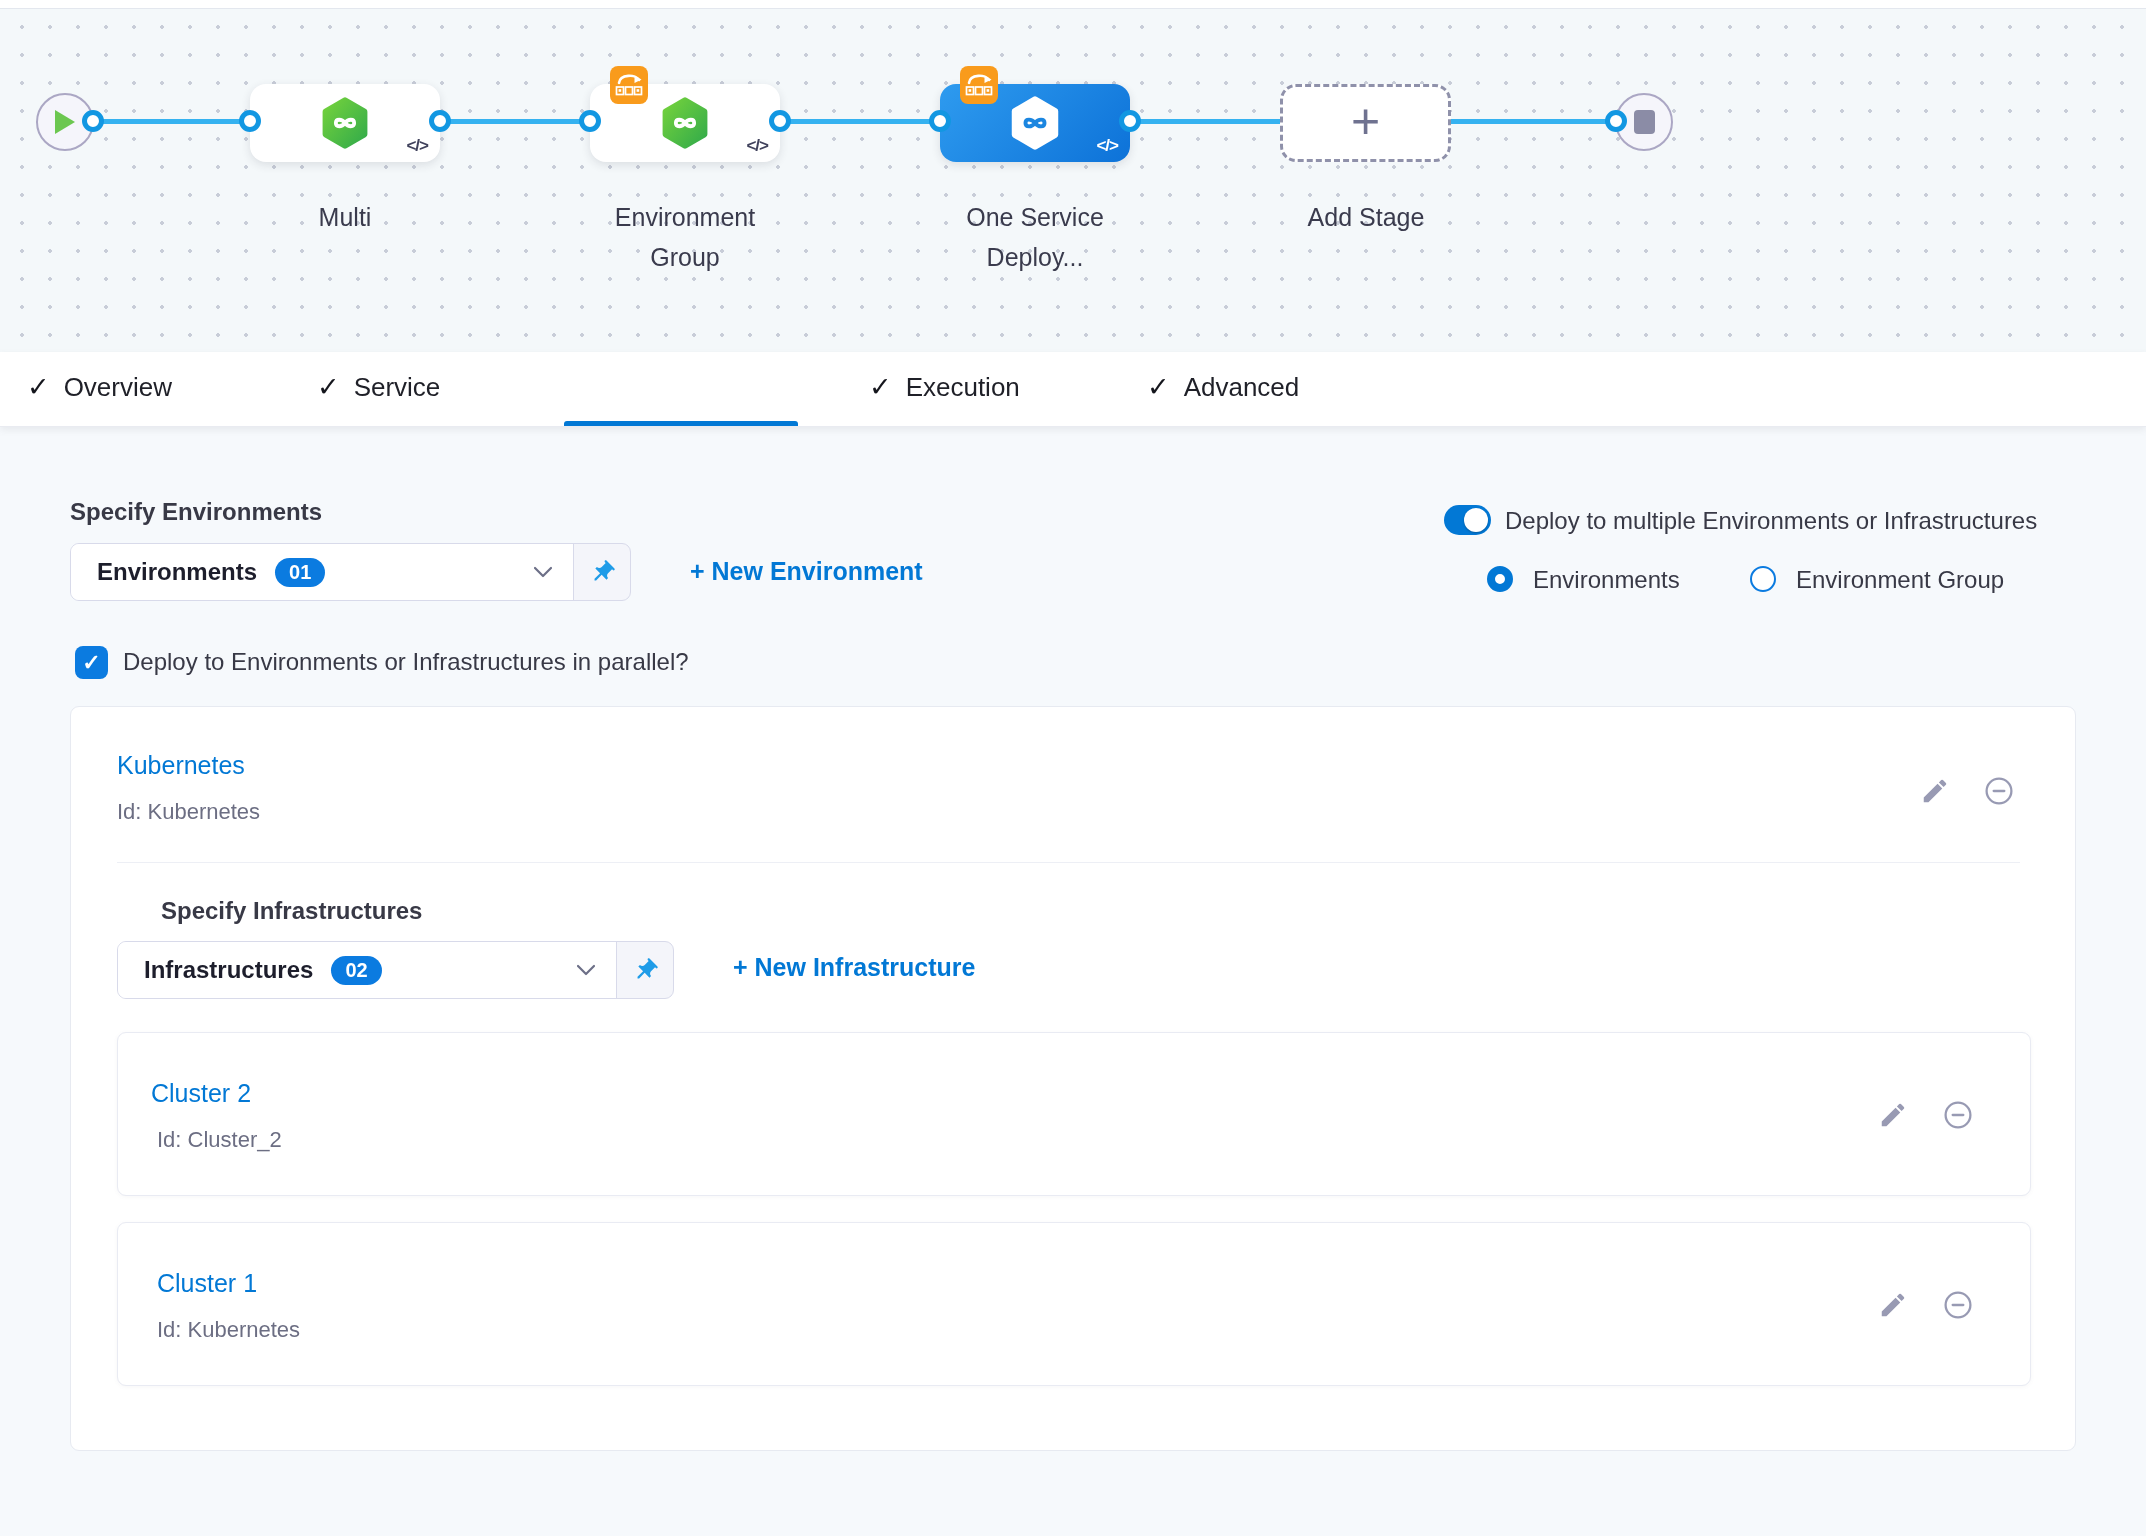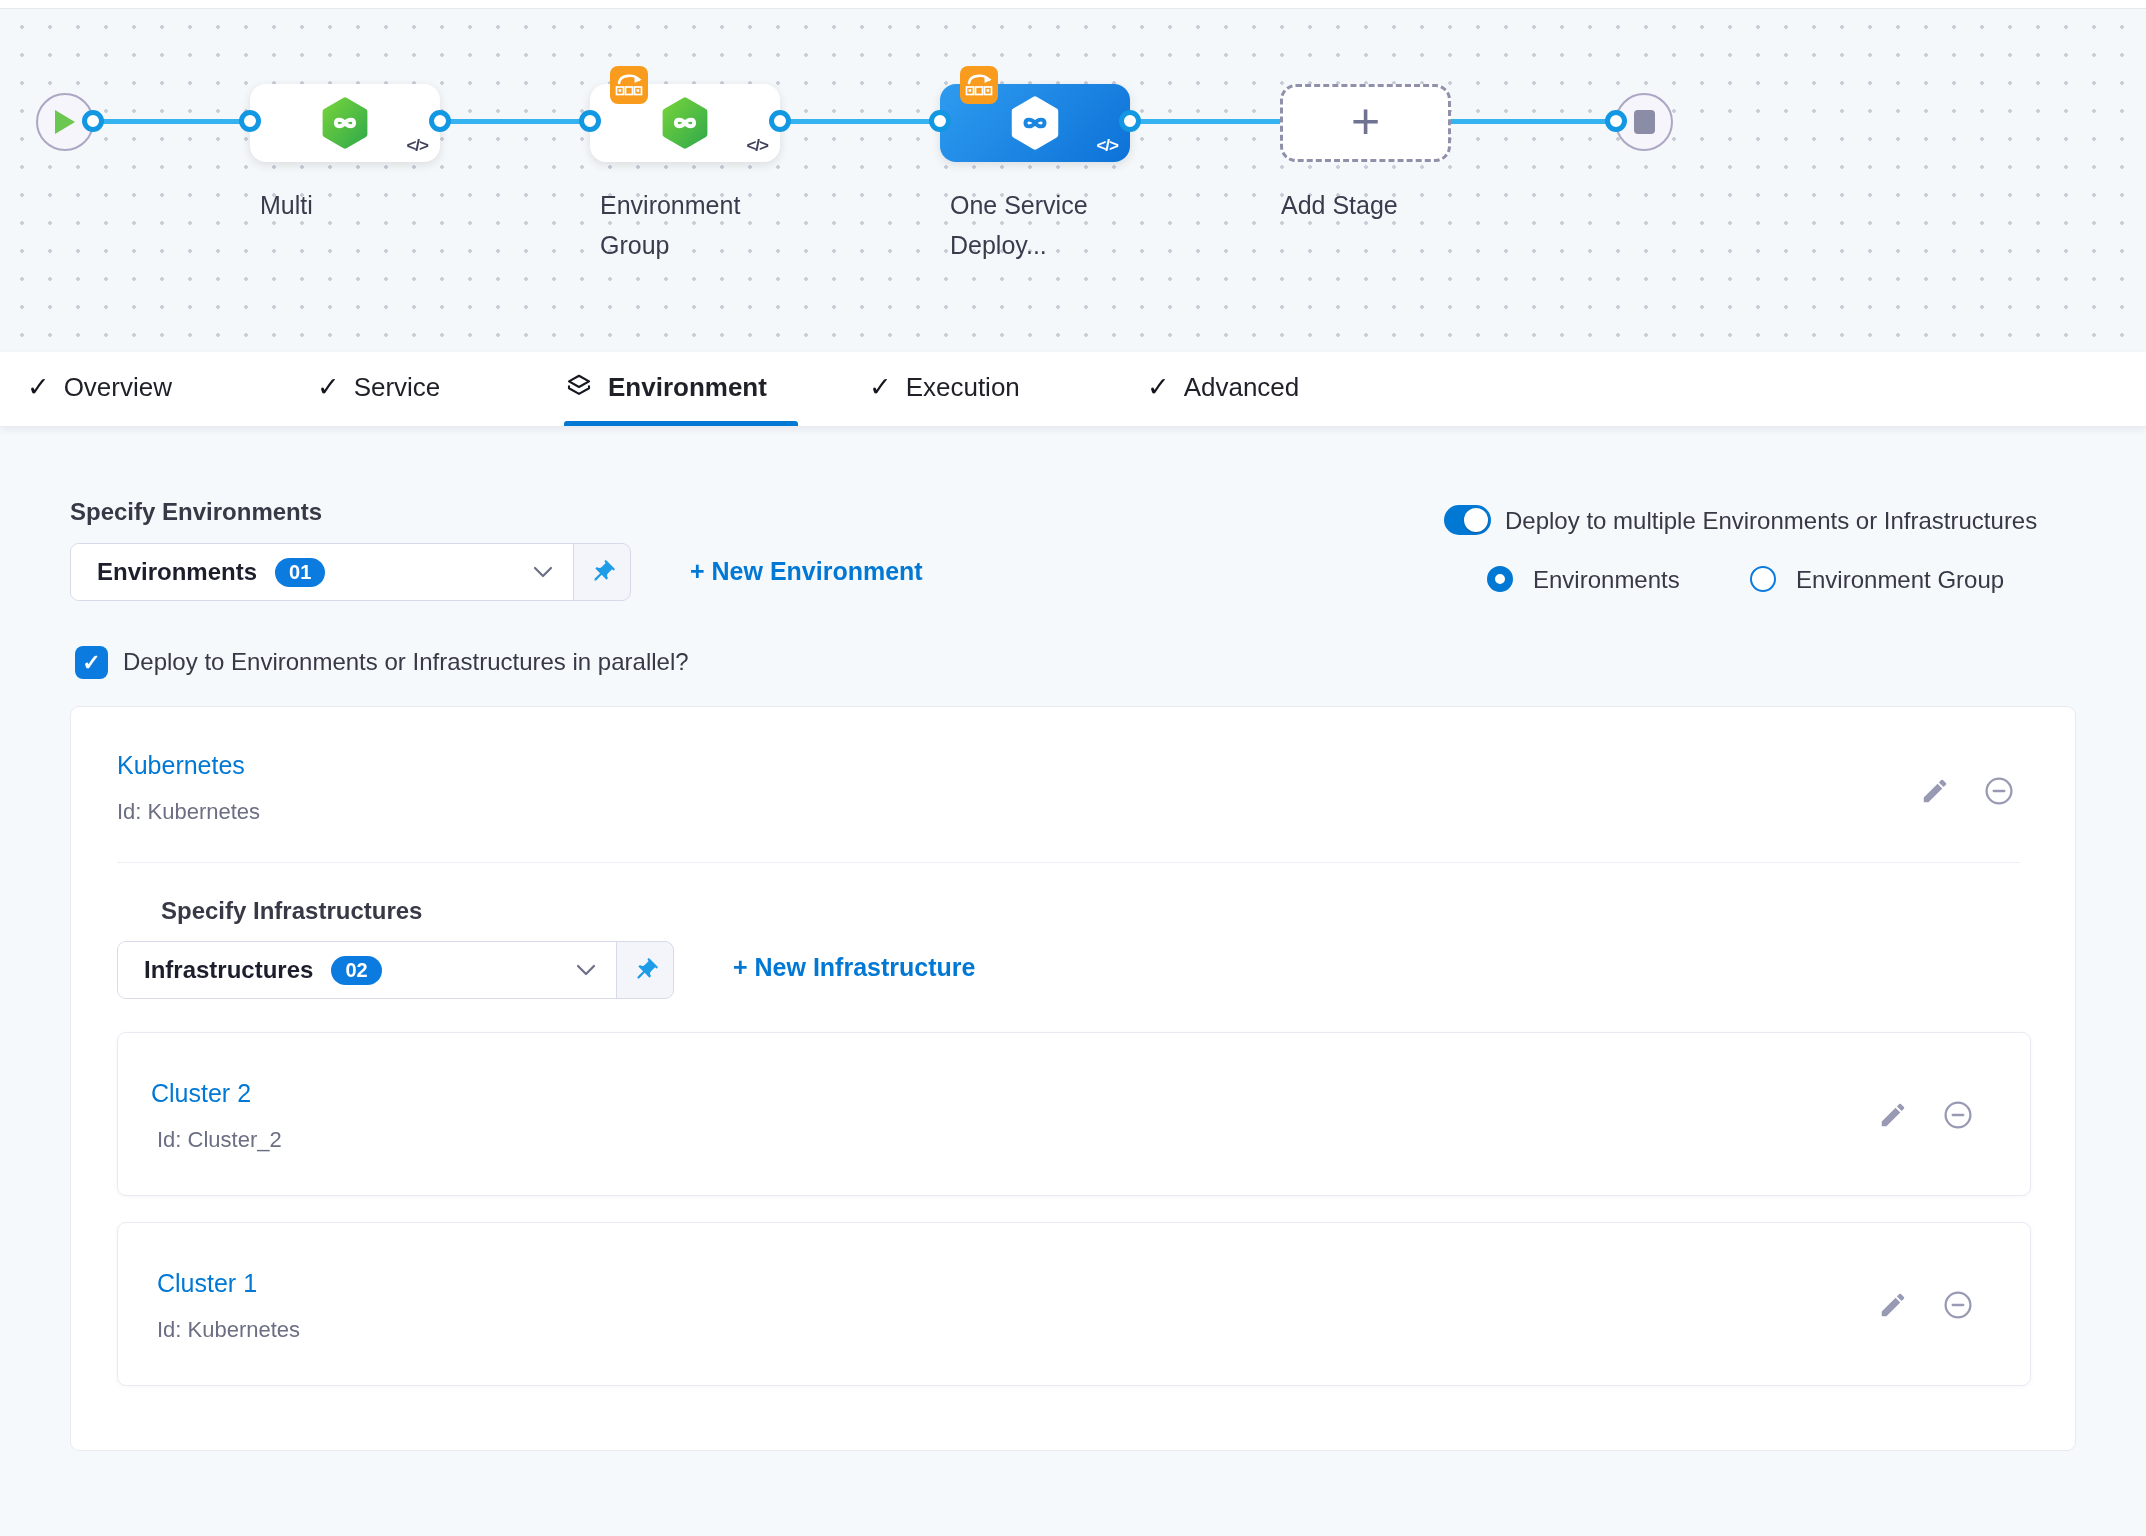--- a/index.html
+++ b/index.html
@@ -24,21 +24,21 @@
   .node.selected { background: linear-gradient(135deg, #2e9bef, #0d72d8); }
   .node-icon { position: absolute; left: 50%; top: 50%; transform: translate(-50%,-50%); }
   .code-badge { position: absolute; right: 12px; bottom: 6px; font-size: 17px; font-weight: 700;
     color: #40425c; letter-spacing: -1px; }
   .node.selected .code-badge { color: #fff; }
   .badge { position: absolute; left: 20px; top: -18px; width: 38px; height: 38px; z-index: 4; }
   .add-stage { position: absolute; top: 75px; left: 1280px; width: 171px; height: 78px;
     border: 3px dashed #8f91aa; border-radius: 16px; background: #fff;
     display: flex; align-items: center; justify-content: center; z-index: 2; }
   .plus-glyph { font-size: 50px; font-weight: 300; color: #6f7290; line-height: 1; margin-top: -5px; }
-  .node-label { position: absolute; top: 176px; width: 170px; 
+  .node-label { position: absolute; top: 188px; width: 170px; text-align: center;
     font-size: 25px; line-height: 40px; color: #3a3b4d; z-index: 2; }
 
   
   .tabbar { position: absolute; left: 0; top: 352px; width: 2146px; height: 75px; background: #fff;
     border-bottom: 1px solid #e9ebf1; box-shadow: 0 3px 7px rgba(96,97,112,.10); z-index: 5; }
   .tab { position: absolute; top: 0; height: 70px; display: flex; align-items: center; gap: 14px;
     font-size: 26px; color: #1f2028; cursor: default; }
   .tab .check { font-size: 27px; color: #15161d; }
   .tab.active { font-weight: 700; }
   .tab-underline { position: absolute; left: 564px; bottom: 0; width: 234px; height: 5px;
@@ -182,27 +182,20 @@
 
   <div class="tabbar">
     <div class="tab" style="left:27px;">
       <span class="check">✓</span>
       <span>Overview</span>
     </div>
     <div class="tab" style="left:317px;">
       <span class="check">✓</span>
       <span>Service</span>
     </div>
-    <div class="tab active" style="left:564px;">
-      <svg width="30" height="30" viewBox="0 0 24 24" fill="none" stroke="#16171f" stroke-width="1.7" stroke-linejoin="round" stroke-linecap="round">
-        <path d="M12 3 L20 7.5 L12 12 L4 7.5 Z"></path>
-        <path d="M20 11.5 L20 13 L12 17.5 L4 13 L4 11.5"></path>
-      </svg>
-      <span>Environment</span>
-    </div>
     <div class="tab" style="left:869px;">
       <span class="check">✓</span>
       <span>Execution</span>
     </div>
     <div class="tab" style="left:1147px;">
 
       <span class="check">✓</span>
       <span>Advanced</span>
     </div>
     <div class="tab-underline"></div>

